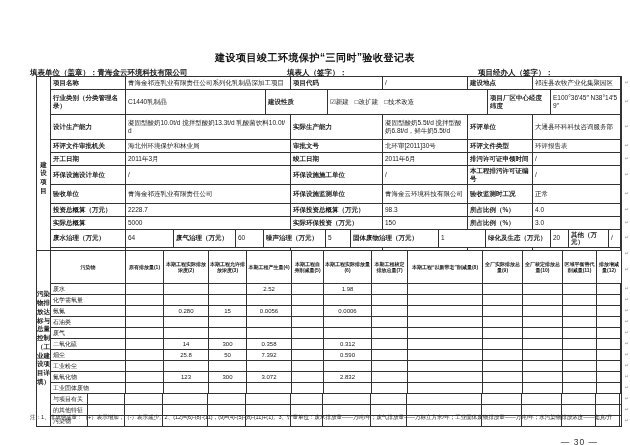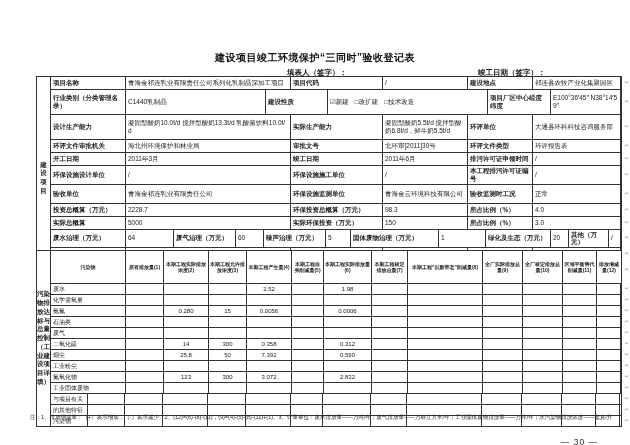--- a/index.html
+++ b/index.html
@@ -73,22 +73,23 @@
 </style>
 </head>
 <body>
 
 <div class="doc">
   <div class="watermark">金祁连</div>
 
   <div class="title">建设项目竣工环境保护“三同时”验收登记表</div>
 
   <div class="hline">
+    <span class="h-unit">填表单位（盖章）：青海金云环境科技有限公司</span>
     <span class="h-filler">填表人（签字）：</span>
-    <span class="h-handler">竣工日期（签字）：</span>
+    <span class="h-handler">项目经办人（签字）：</span>
   </div>
 
   <div class="ftable" id="top-table">
     <div class="side">
       <div class="inner">建设项目</div>
     </div>
     <div class="rows" id="top-rows">
         <div class="trow" style="min-height: 12px;">
           <div class="tcell lab" style="width: 75px;">
             <span>项目名称</span>

